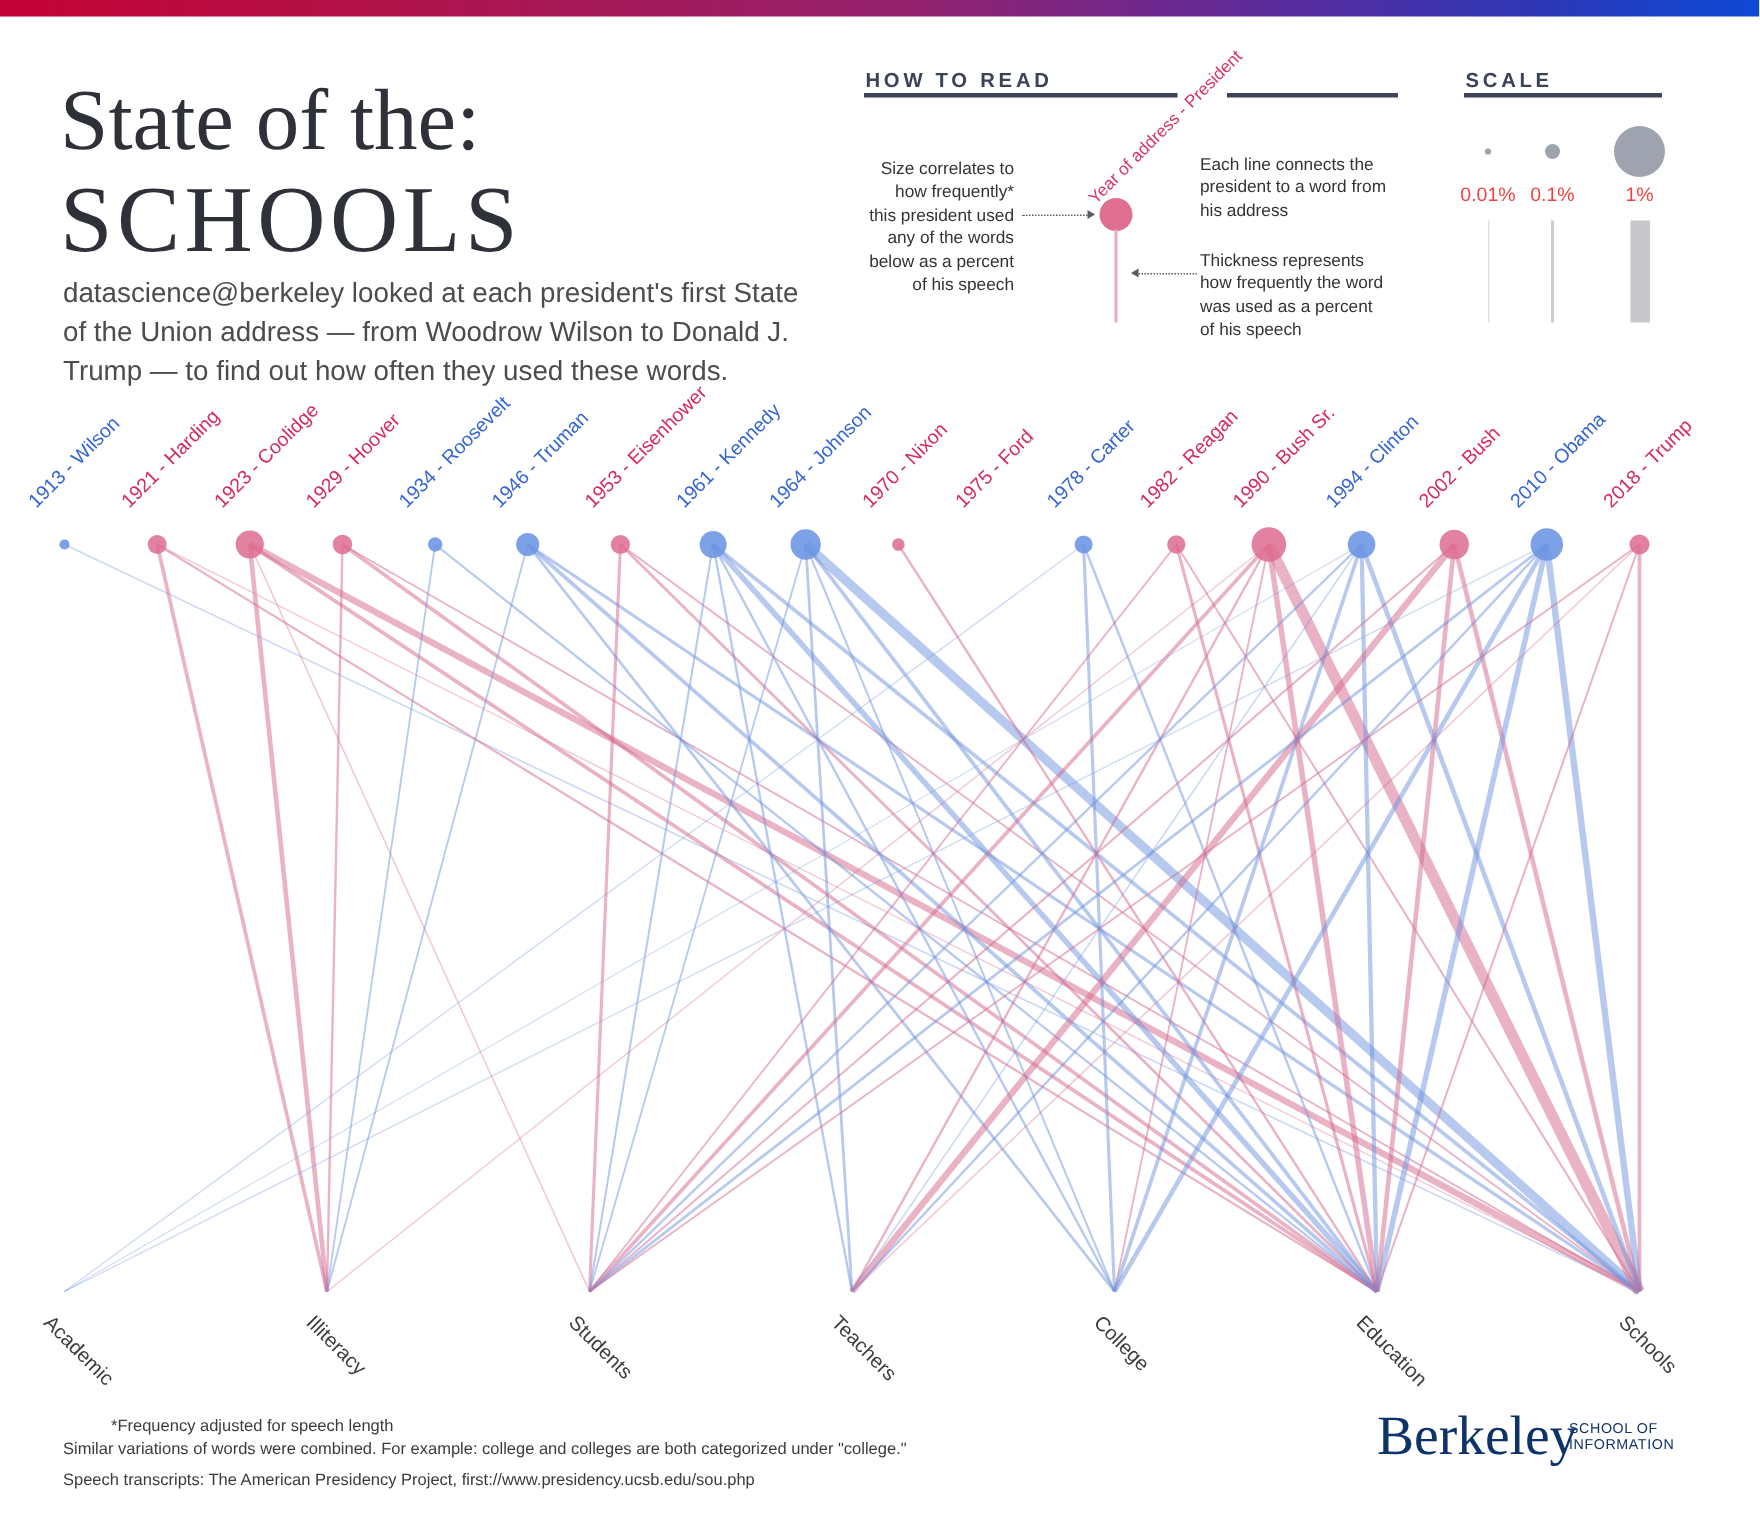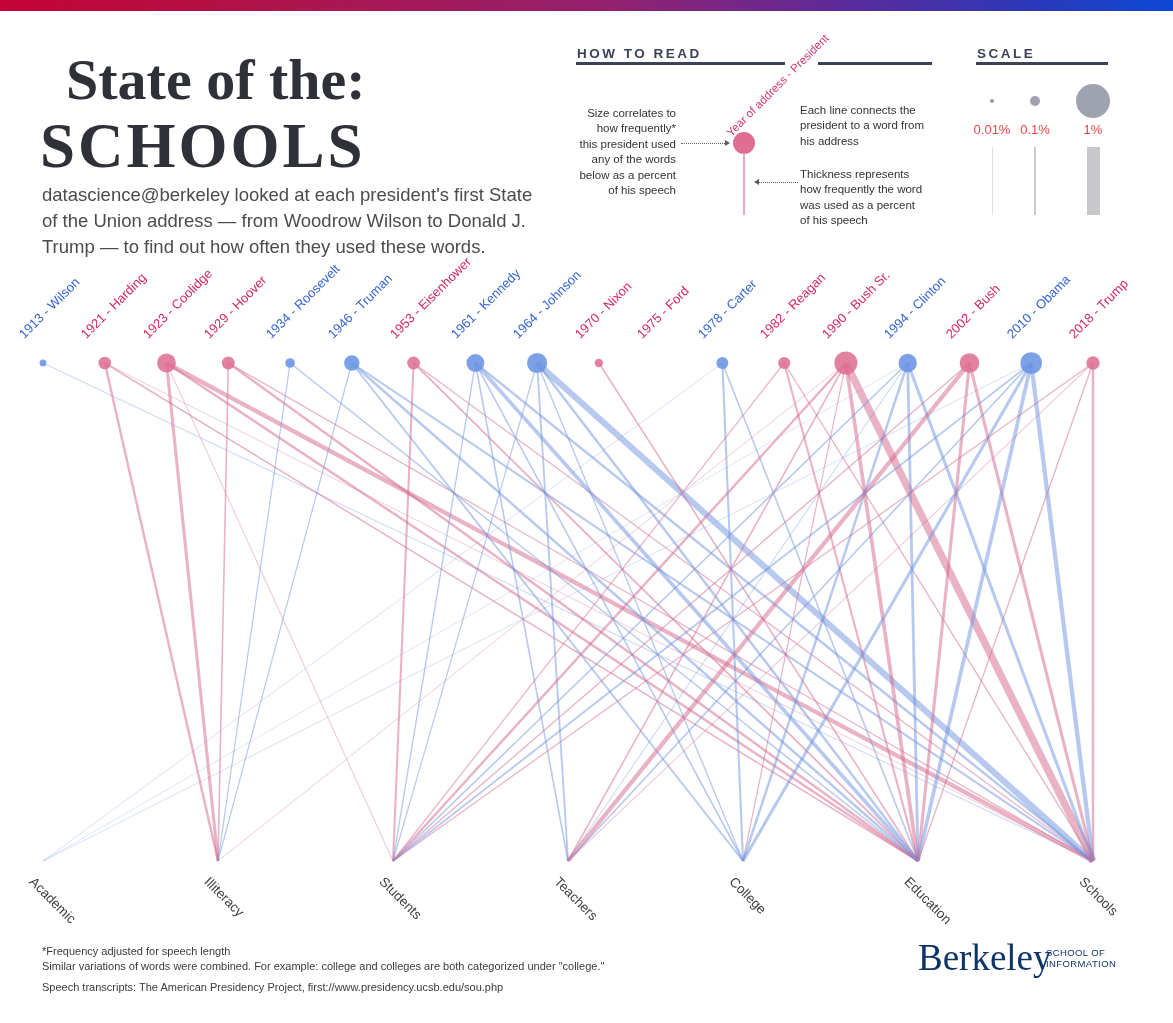--- a/index.html
+++ b/index.html
@@ -1,21 +1,21 @@
 <!DOCTYPE html>
 <html><head>
 <meta charset="utf-8">
 <style>
   html,body{margin:0;padding:0;background:#ffffff;}
   #canvas{position:relative;width:1173px;height:1023px;background:#fff;overflow:hidden;
           font-family:"Liberation Sans",sans-serif;}
   .topbar{position:absolute;left:0;top:0;width:1173px;height:11px;
           background:linear-gradient(90deg,#c50236 0%,#b01349 22%,#93216e 52%,#5c2b9b 72%,#2b38b8 88%,#0d49d6 100%);}
   .title{position:absolute;left:40px;top:30px;line-height:1;color:#2e3138;
-         font-family:"Liberation Serif",serif;font-weight:700;text-align:right;}
+         font-family:"Liberation Serif",serif;font-weight:400;}
   .title .l1{display:block;font-size:58px;letter-spacing:0px;}
   .title .l2{display:block;font-size:63px;letter-spacing:3px;margin-top:6px;}
   .intro{position:absolute;left:42px;top:163px;width:508px;font-size:18.5px;line-height:26px;color:#4c4c4c;}
   .sec-head{position:absolute;font-size:13.5px;font-weight:700;letter-spacing:2.5px;color:#3c4257;}
   .rule{position:absolute;height:2.5px;background:#3c4257;}
   .legend-small{position:absolute;font-size:11.5px;line-height:15.4px;color:#333;white-space:pre-line;}
   .ra{text-align:right;}
   .dotted{position:absolute;border-top:1.6px dotted #5a5b63;height:0;}
   .dotted.ar::after{content:"";position:absolute;right:-3px;top:-4.4px;
      border-left:5px solid #5a5b63;border-top:3.5px solid transparent;border-bottom:3.5px solid transparent;}
@@ -198,21 +198,21 @@
   <div id="word-labels">
       <div class="word-label" style="left: 37px; top: 874px;">Academic</div>
       <div class="word-label" style="left: 212px; top: 874px;">Illiteracy</div>
       <div class="word-label" style="left: 387px; top: 874px;">Students</div>
       <div class="word-label" style="left: 562px; top: 874px;">Teachers</div>
       <div class="word-label" style="left: 737px; top: 874px;">College</div>
       <div class="word-label" style="left: 912px; top: 874px;">Education</div>
       <div class="word-label" style="left: 1087px; top: 874px;">Schools</div>
     </div>
 
-  <div class="footnote" style="top:945px;">*Frequency adjusted for speech length</div>
+  <div class="footnote" style="top:945px;margin-left:32px;">*Frequency adjusted for speech length</div>
   <div class="footnote" style="top:960px;">Similar variations of words were combined. For example: college and colleges are both categorized under "college."</div>
   <div class="footnote" style="top:981px;">Speech transcripts: The American Presidency Project, first://www.presidency.ucsb.edu/sou.php</div>
 
   <div class="brand-berkeley">Berkeley</div>
   <div class="brand-school">SCHOOL OF
 INFORMATION</div>
 
 </div>
 
 </body></html>

